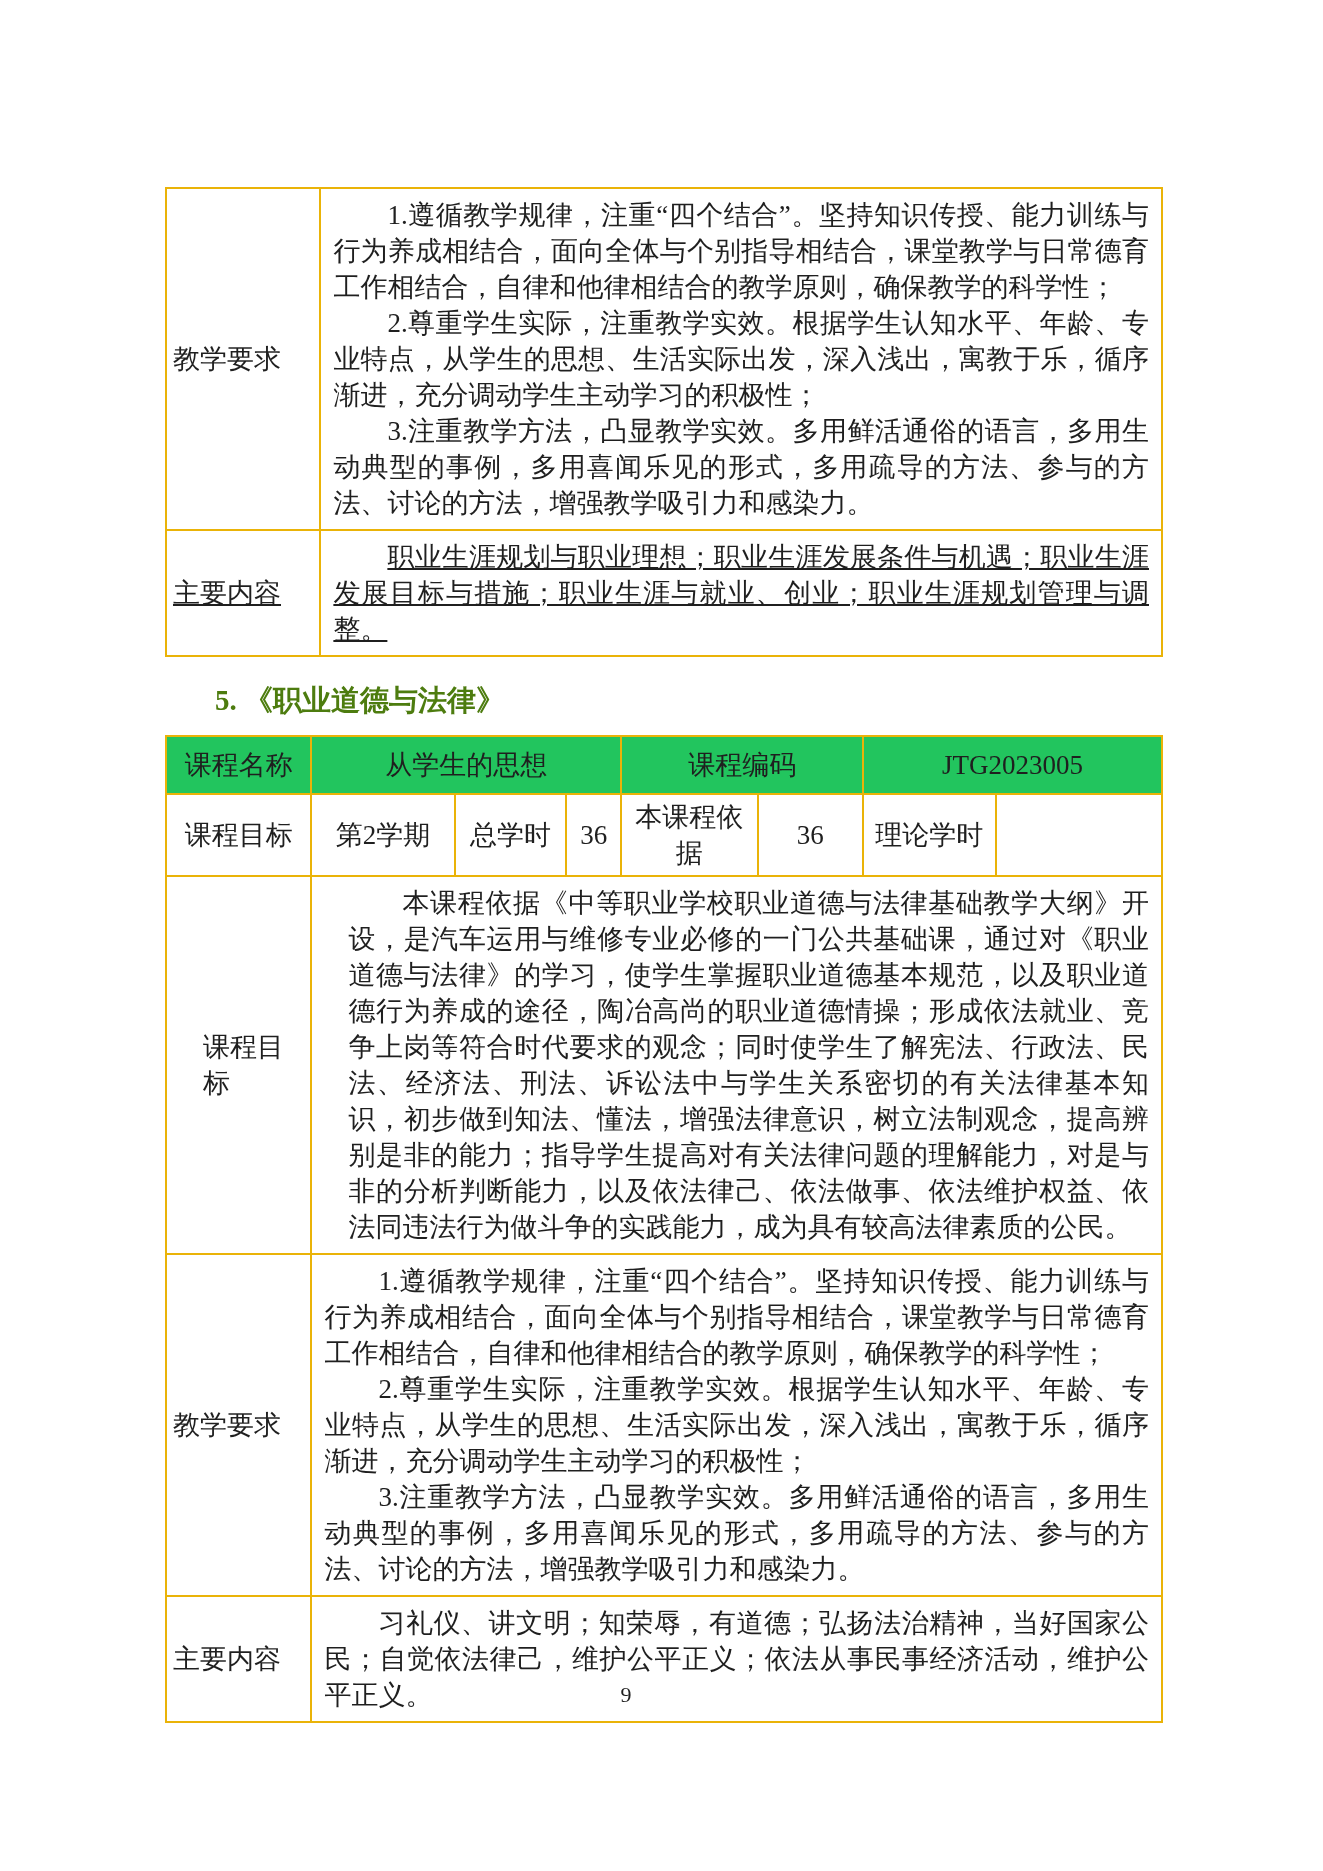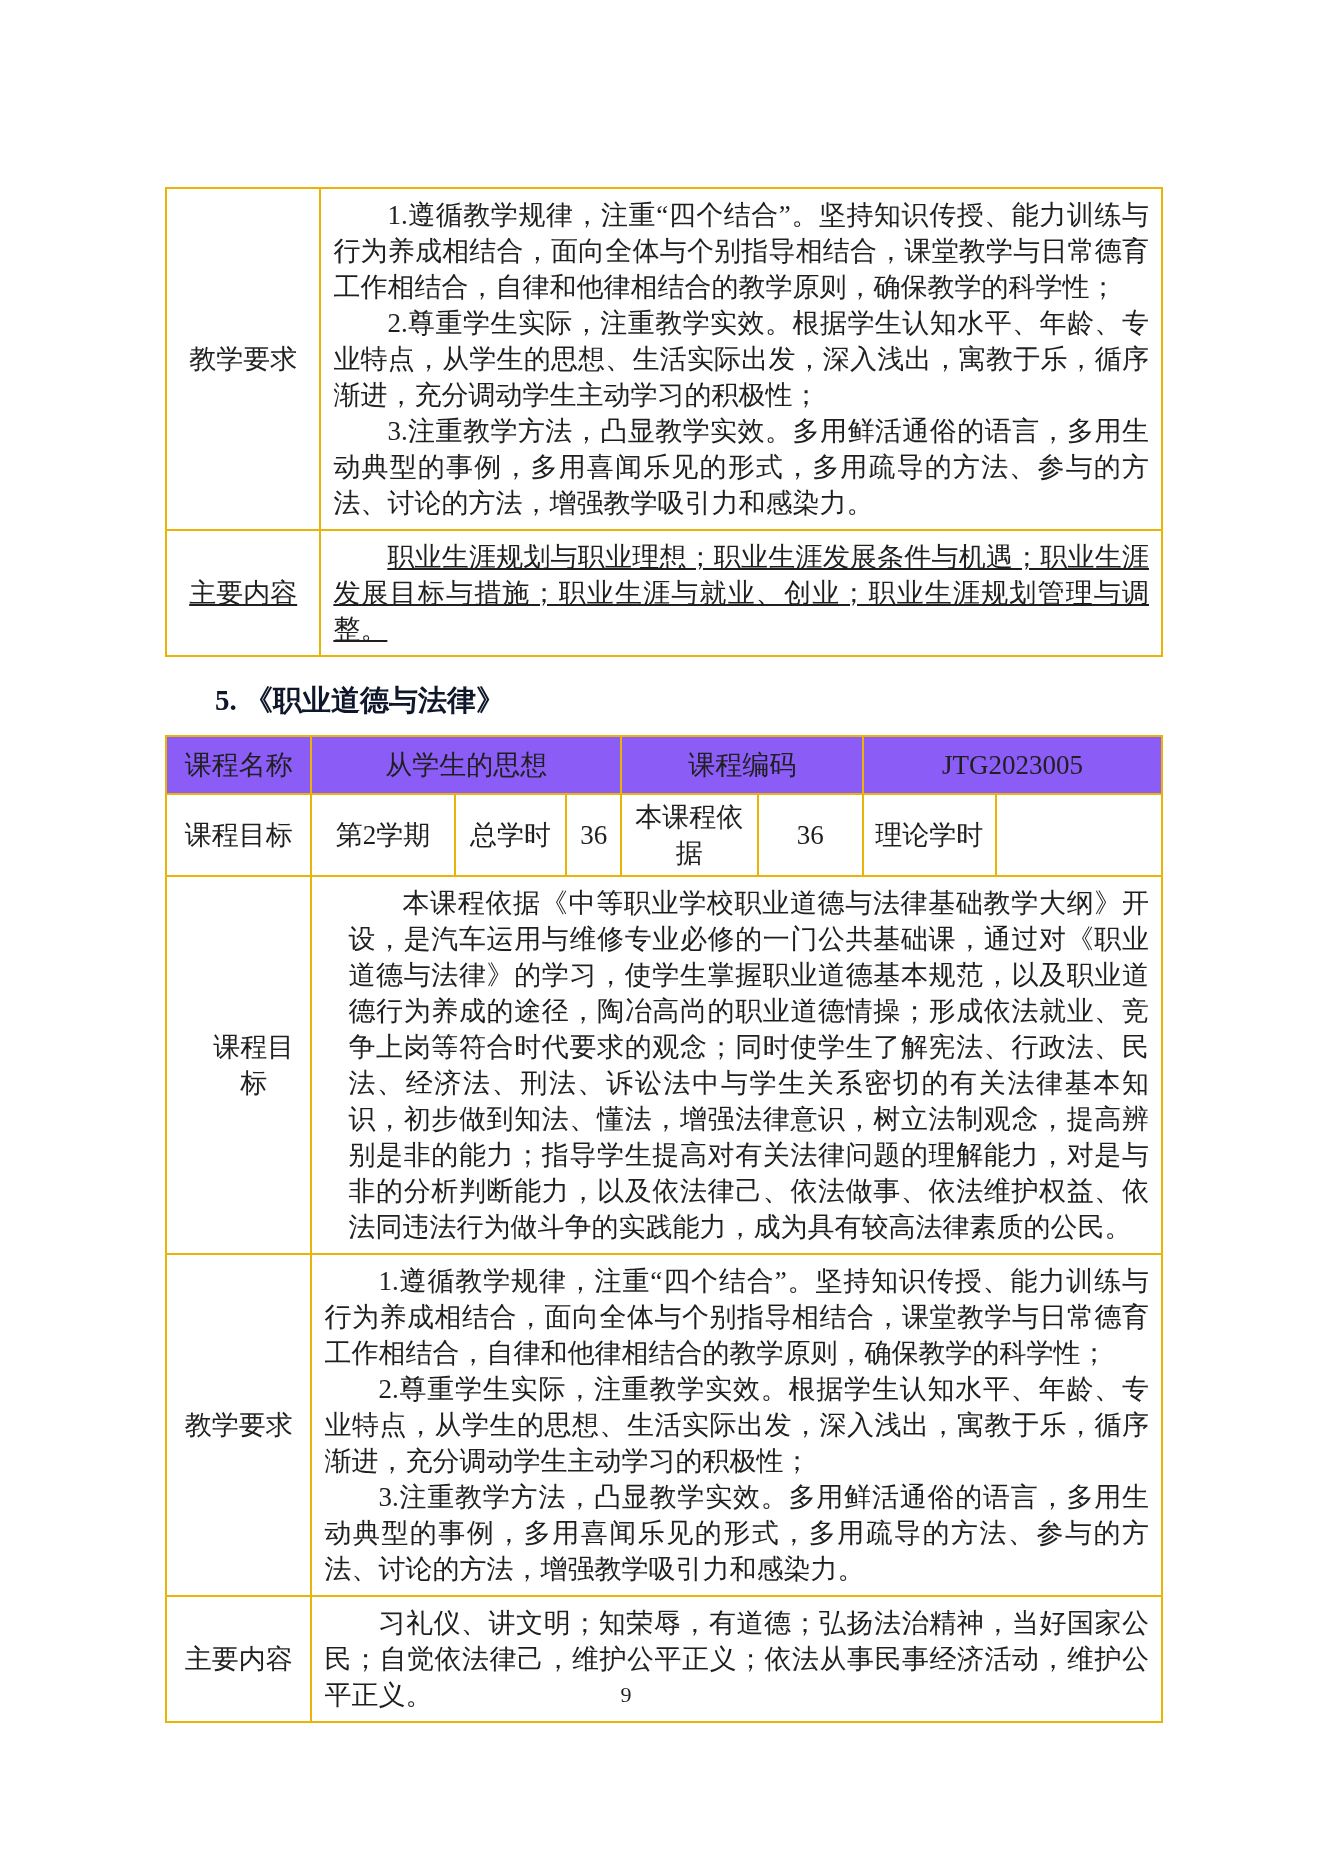--- a/index.html
+++ b/index.html
@@ -12,40 +12,40 @@
     position:relative;width:1323px;height:1871px;box-sizing:border-box;
     padding:187px 160px 0 165px;background:#ffffff;
   }
   table.doc-table{
     width:100%;border-collapse:collapse;table-layout:fixed;
   }
   table.doc-table td{
     border:2px solid #eab308;vertical-align:middle;box-sizing:border-box;margin-left:13px;
   }
   .label-cell{
-    text-align:center;font-size:27px;line-height:36px;padding:4px 6px;
+    font-size:27px;line-height:36px;padding:4px 6px;
   }
   .content-cell{padding:8px 12px;}
   .content-cell p{
     margin:0;font-size:27px;line-height:36px;text-indent:2em;
     text-align:justify;
   }
   .t1 .row-req td{height:333px;}
   .t1 .row-main td{height:112px;text-decoration:underline;}
   .t2 .header-row td{
     height:58px;text-align:center;font-size:27px;padding:4px 6px;
   }
   .t2 .info-row td{
     height:62px;text-align:center;font-size:27px;padding:4px 6px;
   }
   .t2 .row-obj td{height:372px;padding-left:36px;}
   .t2 .row-req td{height:340px;}
   .t2 .row-main td{height:104px;}
   .section-heading{
-    font-size:29px;font-weight:bold;color:#0f172a;
+    font-size:29px;font-weight:bold;color:#4d7c0f;
     margin:26px 0 18px 50px;line-height:34px;
     font-family:"Liberation Serif","DejaVu Serif",serif;
   }
   .page-number{
     position:absolute;left:606px;top:1682px;width:40px;text-align:center;
     font-size:22px;color:#1f1f1f;
   }
 </style>
 </head>
 <body>
@@ -82,21 +82,21 @@
       <col style="width:14.6%">
         <col style="width:14.4%">
         <col style="width:11.2%">
       <col style="width:5.5%">
         <col style="width:13.7%">
         <col style="width:10.6%">
       <col style="width:13.3%">
         <col style="width:16.7%">
     </colgroup>
     <tbody>
-        <tr class="header-row" style="background:#8b5cf6">
+        <tr class="header-row" style="background:#22c55e">
       <td>课程名称</td>
       <td colspan="3">从学生的思想</td>
       <td colspan="2">课程编码</td>
       <td colspan="2">JTG2023005</td>
     </tr>
     <tr class="info-row">
       <td>课程目标</td>
       <td>第2学期</td>
       <td>总学时</td>
       <td>36</td>

